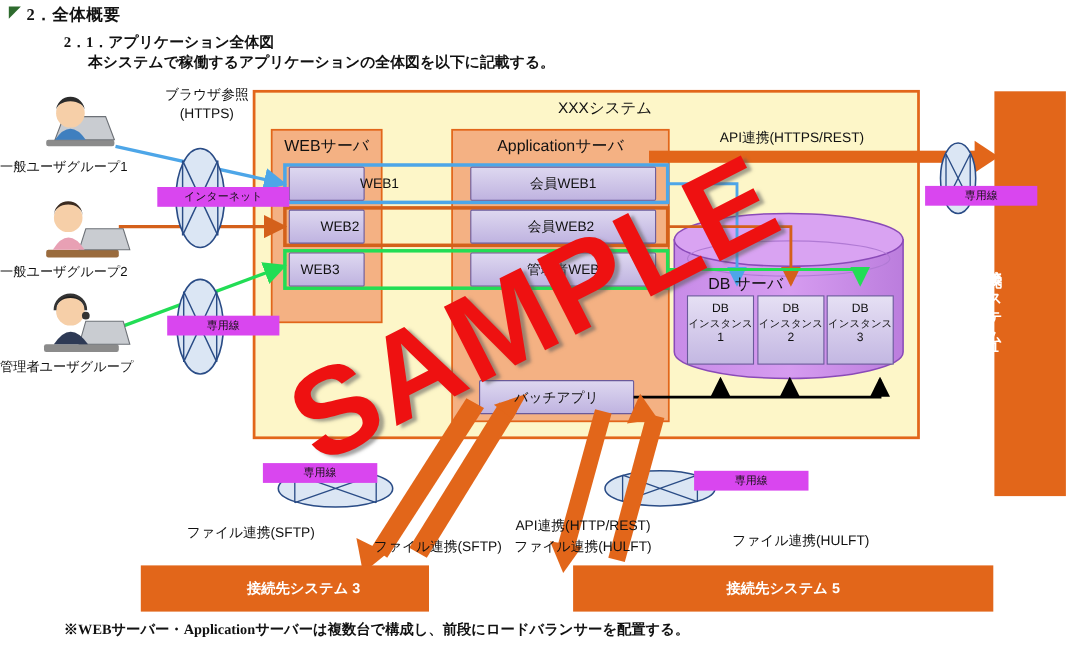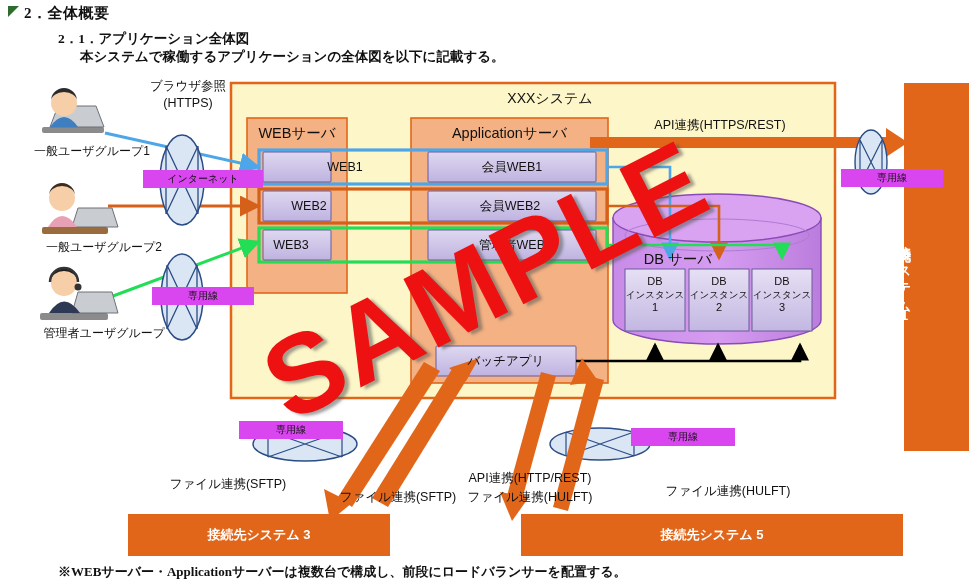--- a/index.html
+++ b/index.html
@@ -25,21 +25,21 @@
 
   
   #diagram-svg{left:0;top:0;width:977px;height:588px;}
 
   
   .dlabel{font-size:12.5px;white-space:nowrap;text-align:center;}
   .cloud-tag{
     font-size:10px;background:#d946ef;color:#111;
     padding:2px 22px;white-space:nowrap;text-align:center;
   }
-  .actor-name{font-size:12px;white-space:nowrap;text-align:right;}
+  .actor-name{font-size:12px;white-space:nowrap;text-align:left;}
 
   
   .boxtext{
     position:absolute;display:flex;align-items:center;justify-content:center;
     font-size:12.5px;white-space:nowrap;text-align:right;line-height:1.15;
   }
   .srv-title{font-size:14.5px;}
   .sys-title{font-size:14px;}
   .extsys-label{color:#ffffff;font-size:13px;font-weight:bold;white-space:nowrap;}
 
@@ -217,21 +217,21 @@
     <path d="M50,282 a14,14 0 0 1 28,0" fill="none" stroke="#333" stroke-width="2.5"></path>
     <circle cx="78" cy="287" r="3.5" fill="#333"></circle>
   </g>
 </svg>
 
 <div class="abs dlabel" style="left:133px;top:78px;width:110px;">ブラウザ参照</div>
 <div class="abs dlabel" style="left:133px;top:96px;width:110px;">(HTTPS)</div>
 <div class="abs dlabel" style="left:620px;top:117px;width:200px;">API連携(HTTPS/REST)</div>
 
 <div class="abs actor-name" style="left:0px;top:143px;width:150px;">一般ユーザグループ1</div>
-<div class="abs actor-name" style="left:12px;top:239px;width:150px;">一般ユーザグループ2</div>
+<div class="abs actor-name" style="left:0px;top:239px;width:150px;">一般ユーザグループ2</div>
 <div class="abs actor-name" style="left:0px;top:325px;width:165px;">管理者ユーザグループ</div>
 
 <div class="abs cloud-tag" style="left:143px;top:170px;width:76px;">インターネット</div>
 <div class="abs cloud-tag" style="left:152px;top:287px;width:58px;">専用線</div>
 <div class="abs cloud-tag" style="left:841px;top:169px;width:58px;">専用線</div>
 <div class="abs cloud-tag" style="left:239px;top:421px;width:60px;">専用線</div>
 <div class="abs cloud-tag" style="left:631px;top:428px;width:60px;">専用線</div>
 
 <div class="abs boxtext sys-title" style="left:460px;top:88px;width:180px;height:20px;">XXXシステム</div>
 <div class="abs boxtext srv-title" style="left:247px;top:122px;width:100px;height:22px;">WEBサーバ</div>
@@ -258,21 +258,21 @@
   <div class="n2">インスタンス</div>
   <div class="n1">2</div>
 </div>
 <div class="abs dbi" style="left:752px;top:275px;width:60px;">
   <div class="n1">DB</div>
   <div class="n2">インスタンス</div>
   <div class="n1">3</div>
 </div>
 
 <div class="abs extsys-label" id="ext-sys-1-label">接続先システム1</div>
-<div class="abs extsys-label" style="left:128px;top:526px;width:262px;text-align:center;">接続先システム 3</div>
+<div class="abs extsys-label" style="left:128px;top:526px;width:262px;text-align:center;padding-left:17px;">接続先システム 3</div>
 <div class="abs extsys-label" style="left:521px;top:526px;width:382px;text-align:center;">接続先システム 5</div>
 
 <div class="abs dlabel" style="left:148px;top:476px;width:160px;">ファイル連携(SFTP)</div>
 <div class="abs dlabel" style="left:318px;top:489px;width:160px;">ファイル連携(SFTP)</div>
 <div class="abs dlabel" style="left:450px;top:470px;width:160px;">API連携(HTTP/REST)</div>
 <div class="abs dlabel" style="left:450px;top:489px;width:160px;">ファイル連携(HULFT)</div>
 <div class="abs dlabel" style="left:648px;top:483px;width:160px;">ファイル連携(HULFT)</div>
 
 <div class="abs" id="watermark">
   <span>SAMPLE</span>

